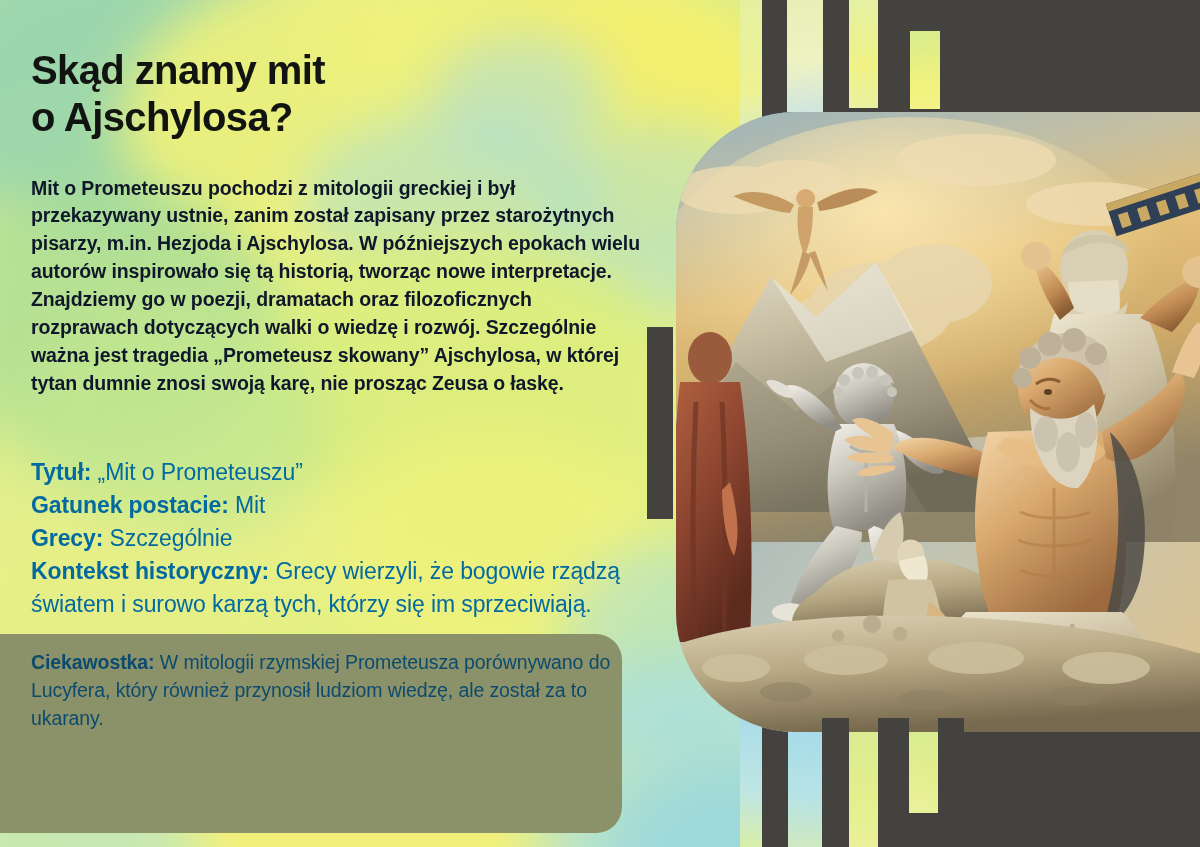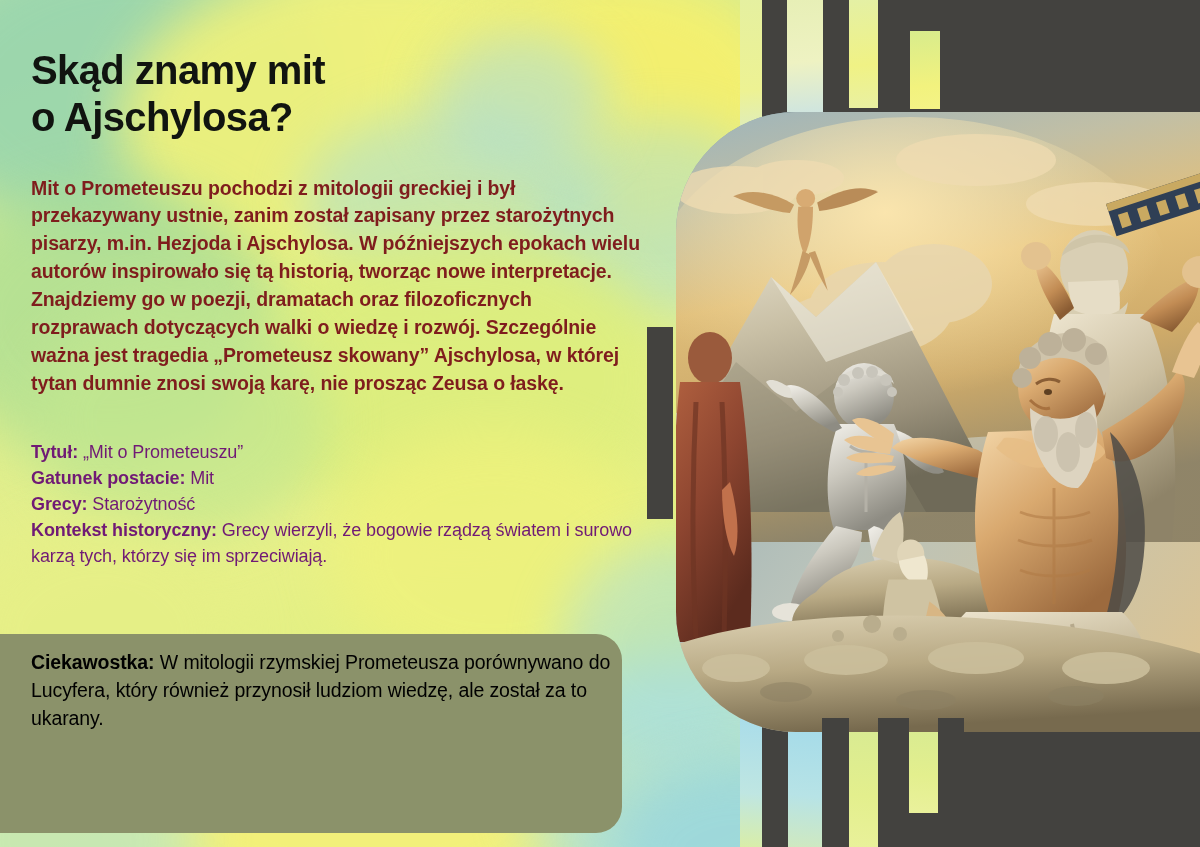--- a/index.html
+++ b/index.html
@@ -57,39 +57,39 @@
 
   
   .content{position:absolute;left:0;top:0;width:660px;height:847px;padding-left:16px;}
   .title{
     position:absolute;left:31px;top:20px;width:600px;
     font-size:40px;line-height:1.18;font-weight:bold;color:#111410;
     letter-spacing:-0.6px;
   }
   .body-par{
     position:absolute;left:31px;top:155px;width:610px;
-    font-size:19.5px;line-height:1.435;font-weight:bold;color:#7f1d1d;
+    font-size:19.5px;line-height:1.435;font-weight:bold;color:#0f172a;
     letter-spacing:-0.1px;
   }
   .meta{
-    position:absolute;left:31px;top:440px;width:610px;
-    font-size:18px;line-height:1.44;font-weight:bold;color:#701a75;
+    position:absolute;left:31px;top:456px;width:610px;
+    font-size:23px;line-height:1.44;font-weight:bold;color:#0369a1;
     letter-spacing:-0.1px;
   }
   .meta .val{font-weight:normal;}
   .meta .row{display:block;}
 
   .olive-box{
     position:absolute;left:0;top:634px;width:622px;height:199px;
     background:#8b926a;
     border-radius:0 26px 26px 0;
   }
   .olive-text{
     position:absolute;left:31px;top:648px;width:585px;
-    font-size:19.5px;line-height:1.44;font-weight:bold;color:#000000;
+    font-size:19.5px;line-height:1.44;font-weight:bold;color:#0c4a6e;
     letter-spacing:-0.1px;
   }
   .olive-text .val{font-weight:normal;}
   .olive-text .blk{display:block;}
   .olive-text .spacer{display:block;height:22px;}
 </style>
 </head>
 <body>
 
 <div id="poster">
@@ -397,21 +397,21 @@
     </h1>
 
     <p class="body-par">Mit o Prometeuszu pochodzi z mitologii greckiej i był przekazywany ustnie, zanim został zapisany przez starożytnych pisarzy, m.in. Hezjoda i Ajschylosa. W późniejszych epokach wielu autorów inspirowało się tą historią, tworząc nowe interpretacje. Znajdziemy go w poezji, dramatach oraz filozoficznych rozprawach dotyczących walki o wiedzę i rozwój. Szczególnie ważna jest tragedia „Prometeusz skowany” Ajschylosa, w której tytan dumnie znosi swoją karę, nie prosząc Zeusa o łaskę.</p>
 
     <div class="meta">
       <span class="row"><span>Tytuł:</span>
         <span class="val">„Mit o Prometeuszu”</span></span>
       <span class="row"><span>Gatunek postacie:</span>
         <span class="val">Mit</span></span>
       <span class="row"><span>Grecy:</span>
-        <span class="val">Starożytność</span></span>
+        <span class="val">Szczególnie</span></span>
       <span><span>Kontekst historyczny:</span>
         <span class="val">Grecy wierzyli, że bogowie rządzą światem i surowo karzą tych, którzy się im sprzeciwiają.</span></span>
     </div>
 
     <div class="olive-box"></div>
     <div class="olive-text">
       <span class="blk"><span>Ciekawostka:</span>
         <span class="val">W mitologii rzymskiej Prometeusza porównywano do Lucyfera, który również przynosił ludziom wiedzę, ale został za to ukarany.</span></span>
       <span class="spacer"></span>
     </div>

